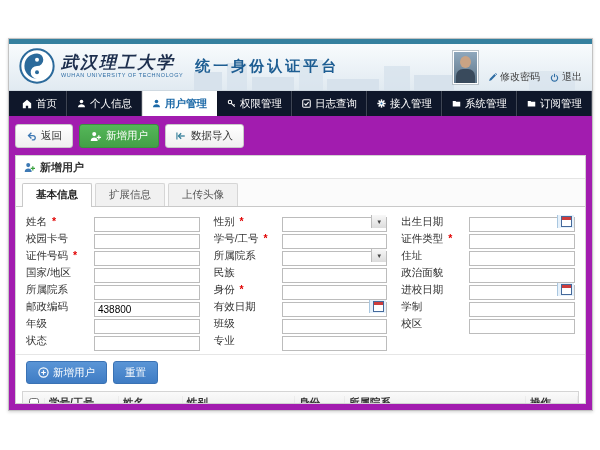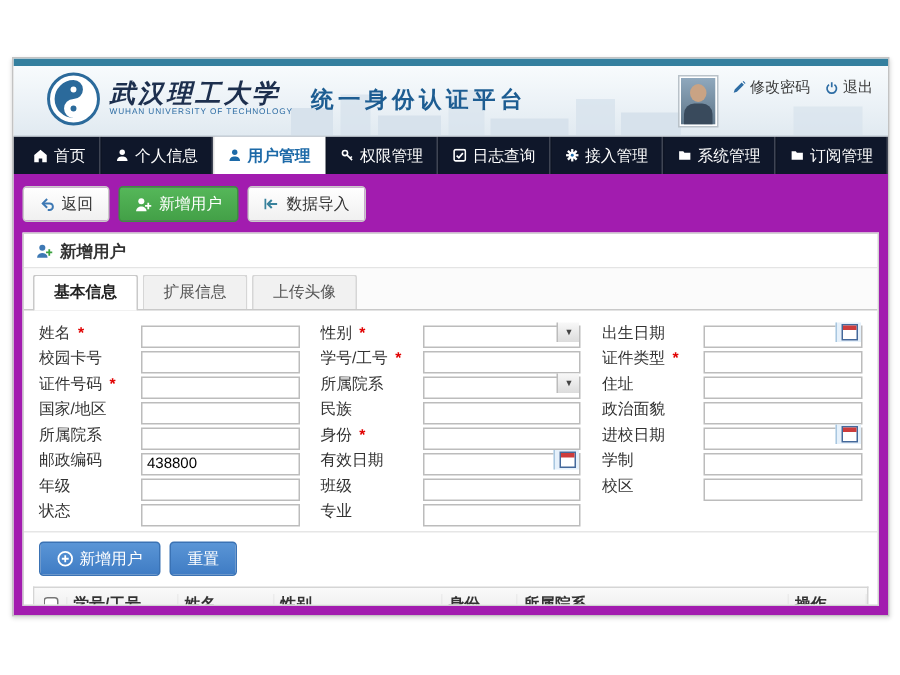--- a/index.html
+++ b/index.html
@@ -6,28 +6,28 @@
   body{width:600px;height:450px;background:#fff;position:relative;overflow:hidden;
        font-family:"Liberation Sans","DejaVu Sans",sans-serif;-webkit-font-smoothing:antialiased;}
   .app{position:absolute;left:8px;top:38px;width:583px;height:371px;background:#fff;
        border:1px solid #c3c3c3;box-shadow:0 1px 3px rgba(0,0,0,.18);
        display:flex;flex-direction:column;overflow:hidden;}
   .topstrip{height:5px;background:#35809f;flex:none;}
   
   .hdr{height:46px;flex:none;position:relative;overflow:hidden;
        background:linear-gradient(#f8fbfd,#e1eaf1);border-bottom:1px solid #cfd9e1;}
   .bld{position:absolute;bottom:0;background:#d7e2ec;}
-  .brand{position:absolute;left:22px;top:4px;display:flex;align-items:center;z-index:2;}
+  .brand{position:absolute;left:10px;top:4px;display:flex;align-items:center;z-index:2;}
   .logo{width:36px;height:36px;flex:none;}
   .uni{margin-left:6px;display:flex;flex-direction:column;line-height:1;}
   .uni-cn{font-family:"Liberation Serif","DejaVu Serif",serif;font-size:17px;font-weight:bold;
           font-style:italic;color:#1d2f4e;letter-spacing:2px;}
   .uni-en{font-size:5.5px;color:#2e6da4;letter-spacing:.6px;margin-top:2px;}
   .platform{margin-left:12px;font-size:15px;font-weight:bold;color:#1d5d92;letter-spacing:3px;}
-  .hdr-right{position:absolute;right:10px;top:7px;display:flex;align-items:flex-start;gap:10px;z-index:2;}
+  .hdr-right{position:absolute;right:10px;top:7px;display:flex;align-items:flex-end;gap:10px;z-index:2;}
   .avatar{position:relative;width:23px;height:31px;background:linear-gradient(#8fa8bd,#5f7689);
           border:1px solid #fff;outline:1px solid #b9c2c9;overflow:hidden;}
   .avatar::before{content:"";position:absolute;left:6px;top:4px;width:11px;height:12px;border-radius:50%;background:#c9a384;}
   .avatar::after{content:"";position:absolute;left:2px;top:17px;width:19px;height:14px;border-radius:7px 7px 0 0;background:#394a5c;}
   .hlink{display:flex;align-items:center;gap:3px;font-size:10px;color:#3c3c3c;cursor:pointer;}
   .hlink .ic{color:#2e6da4;display:flex;}
   
   .nav{height:25px;background:#0f172a;display:flex;align-items:stretch;flex:none;}
   .nav-tab{display:flex;align-items:center;gap:4px;padding:0 9px;font-size:10.5px;color:#fff;
            cursor:pointer;border-right:1px solid rgba(255,255,255,.2);border-left:1px solid rgba(0,0,0,.12);white-space:nowrap;}

